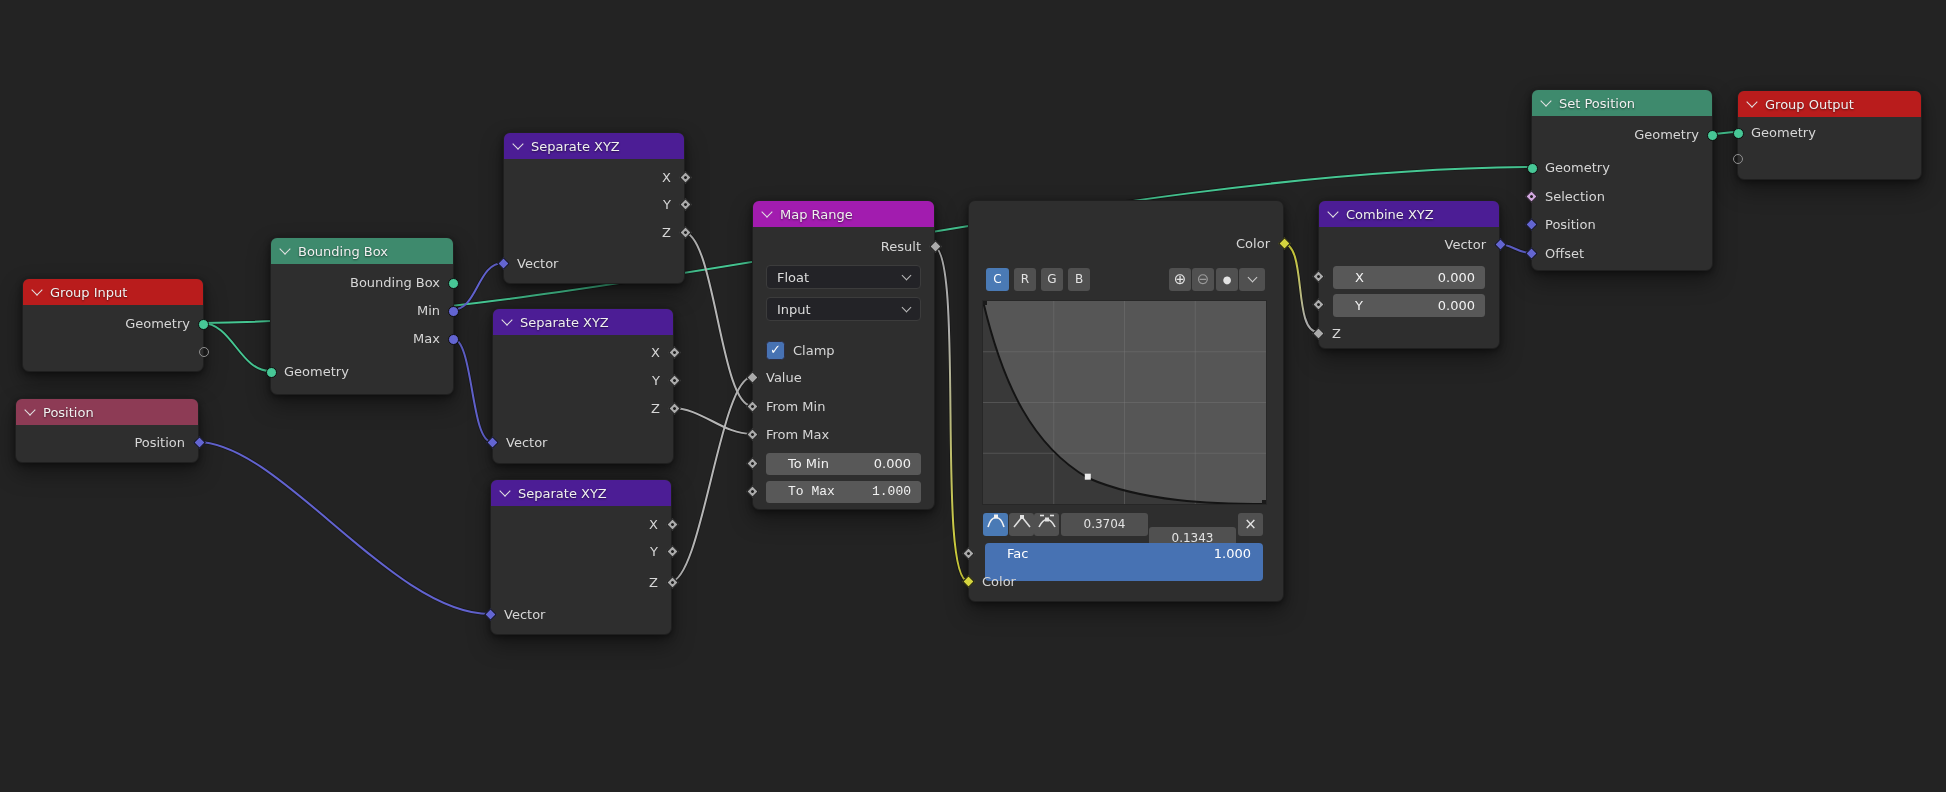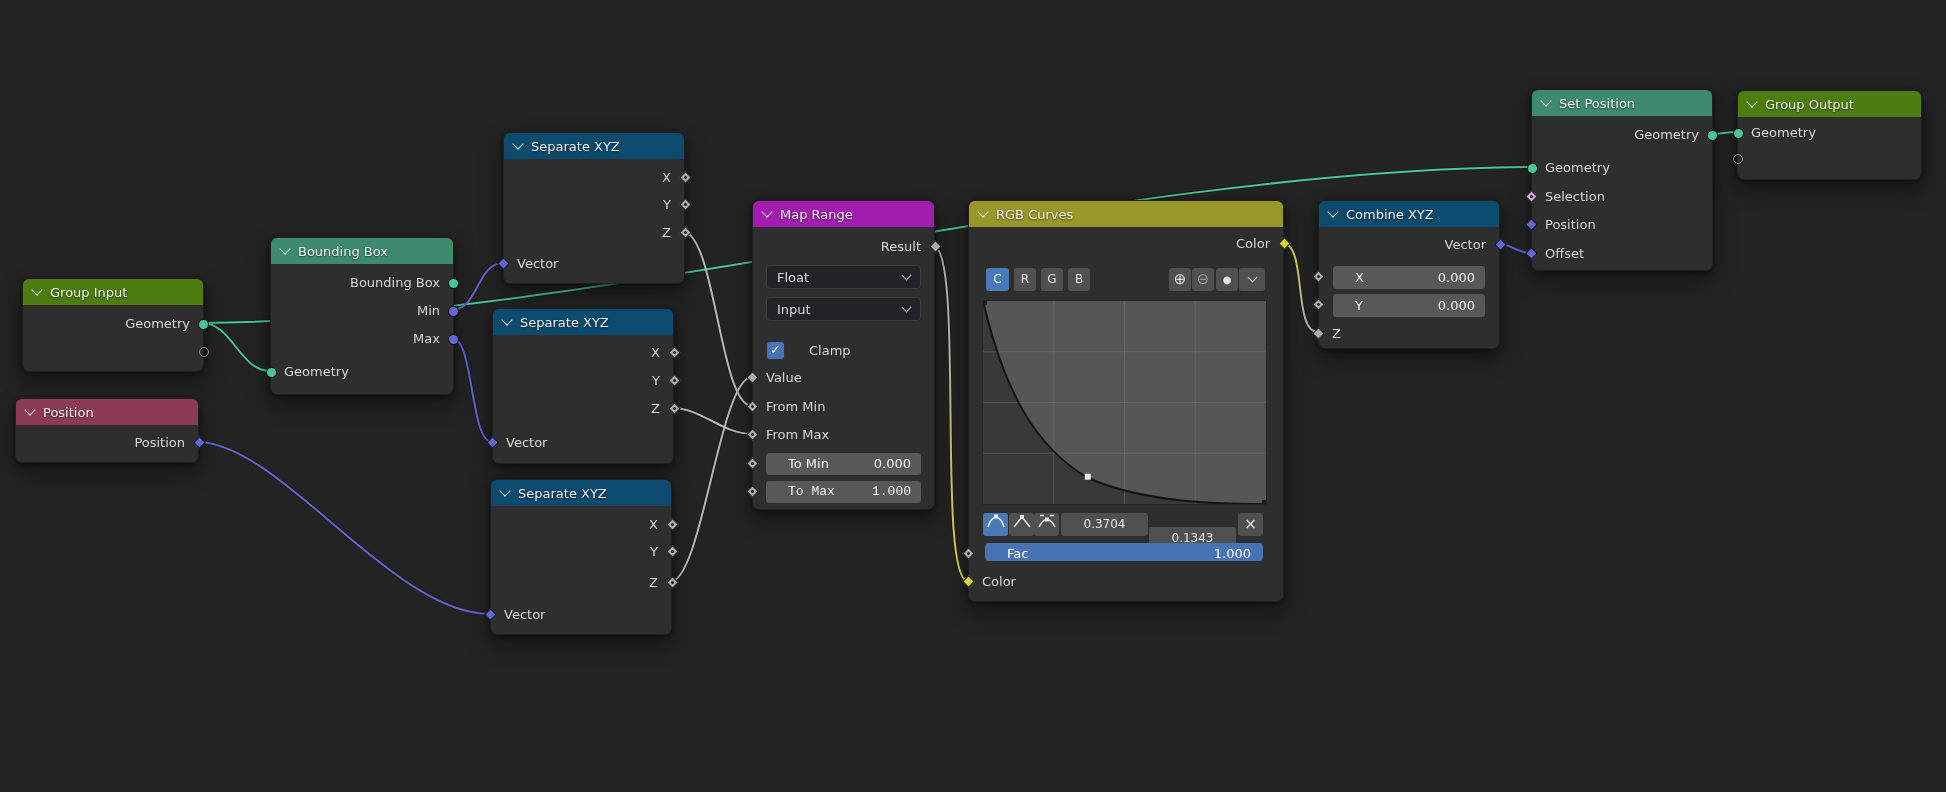--- a/index.html
+++ b/index.html
@@ -6,49 +6,49 @@
   #canvas{position:relative;width:1946px;height:792px;background:#232323;overflow:hidden;
           font-family:"DejaVu Sans","Liberation Sans",sans-serif;font-size:13px;color:#d6d6d6;}
   #wires{position:absolute;left:0;top:0;z-index:1;}
   .node{position:absolute;z-index:2;background:#2e2e2e;border:1px solid #1f1f1f;border-radius:7px;
         box-shadow:0 10px 22px rgba(0,0,0,.38),0 2px 6px rgba(0,0,0,.45);}
   .hdr{position:absolute;left:0;top:0;right:0;height:26px;border-radius:6px 6px 0 0;
        display:flex;align-items:center;padding:0 10px;color:#f0f0f0;text-shadow:0 1px 2px rgba(0,0,0,.55);}
   .hdr-title{margin-left:9px;white-space:nowrap;}
   .chev{width:7px;height:7px;border-right:1.7px solid #e2e2e2;border-bottom:1.7px solid #e2e2e2;
         transform:rotate(45deg);margin-top:-4px;flex:0 0 auto;}
-  .hdr-dark{background:#4d7c0f;}
+  .hdr-dark{background:#b91c1c;}
   .hdr-green{background:#3e8a6d;}
-  .hdr-blue{background:#0c4a6e;}
+  .hdr-blue{background:#4c1d95;}
   .hdr-blue2{background:#a21caf;}
   .hdr-olive{background:#97972a;}
   .hdr-red{background:#8d3b55;}
   .row{position:absolute;left:0;right:0;height:20px;line-height:20px;white-space:nowrap;}
   .row.out{text-align:right;padding-right:13px;}
   .row.in{text-align:left;padding-left:13px;}
   .sock{position:absolute;box-sizing:border-box;z-index:3;}
   .sock.left{left:-5.5px;} .sock.right{right:-5.5px;}
   .sock.circle{width:11px;height:11px;border-radius:50%;border:1px solid #0d0d0d;}
   .sock.diamond{width:9px;height:9px;transform:rotate(45deg);border:1px solid #0d0d0d;}
   .sock.virtual{width:10px;height:10px;border-radius:50%;border:1.6px solid #8f8f8f;background:transparent;}
   .sock .dot{position:absolute;left:50%;top:50%;width:3px;height:3px;margin:-1.5px 0 0 -1.5px;border-radius:50%;background:#1f1f1f;}
   .c-geo{background:#47c796;} .c-vec{background:#6365d2;} .c-flt{background:#aaaaaa;}
   .c-col{background:#d4d43e;} .c-bool{background:#d0a6dd;}
   .dropdown{position:absolute;left:13px;right:13px;height:24px;background:#232327;border:1px solid #3c3c3c;
             border-radius:4px;display:flex;align-items:center;padding:0 10px;box-sizing:border-box;color:#dcdcdc;cursor:pointer;}
   .dropdown .dd-chev{margin-left:auto;width:6px;height:6px;border-right:1.5px solid #bbb;border-bottom:1.5px solid #bbb;transform:rotate(45deg);margin-top:-3px;}
   .checkrow{position:absolute;left:13px;height:20px;display:flex;align-items:center;}
   .checkbox{width:17px;height:17px;background:#4772b3;border:1px solid #2e2e40;border-radius:3.5px;color:#fff;
             font-size:13px;line-height:16px;text-align:center;cursor:pointer;}
-  .checklabel{margin-left:24px;}
+  .checklabel{margin-left:8px;}
   .field{position:absolute;height:22px;background:#585858;border-radius:3.5px;line-height:22px;
          box-sizing:border-box;color:#f2f2f2;cursor:pointer;}
   .field .flabel{position:absolute;left:22px;}
   .field .fvalue{position:absolute;right:10px;}
-  .slider{position:absolute;height:18px;background:#4772b3;border-radius:4px;line-height:22px;color:#fff;cursor:pointer;}
+  .slider{position:absolute;height:38px;background:#4772b3;border-radius:4px;line-height:22px;color:#fff;cursor:pointer;}
   .btn{position:absolute;height:23px;background:#505050;border-radius:3px;color:#e3e3e3;text-align:center;
        line-height:23px;font-size:12px;cursor:pointer;box-sizing:border-box;}
   .btn.active{background:#4a7ab5;color:#fff;}
   .btn.glyph{font-size:15px;line-height:22px;}
   .btn .dd-chev{display:inline-block;width:6px;height:6px;border-right:1.6px solid #ccc;border-bottom:1.6px solid #ccc;transform:rotate(45deg);vertical-align:2px;}
   .curvebox{position:absolute;left:14px;top:100px;width:283px;height:203px;outline:1px solid #272727;}
 </style>
 </head>
 <body>
 
@@ -231,24 +231,20 @@
     </div>
     <span class="sock diamond left c-flt" style="top:258px;">
         <span class="dot"></span>
       </span>
     <span class="sock diamond left c-flt" style="top:286px;">
         <span class="dot"></span>
       </span>
   </div>
 
   <div class="node" style="left:968px;top:200px;width:314px;height:400px;">
-    <div class="hdr hdr-olive">
-      <span class="chev"></span>
-      <span class="hdr-title">RGB Curves</span>
-    </div>
     <div class="row out" style="top:33px;"><span>Color</span></div>
     <span class="sock diamond right c-col" style="top:38px;"></span>
 
     <div class="btn active" style="left:17px;top:67px;width:23px;">C</div>
     <div class="btn" style="left:45px;top:67px;width:22px;">R</div>
     <div class="btn" style="left:72px;top:67px;width:22px;">G</div>
     <div class="btn" style="left:99px;top:67px;width:22px;">B</div>
     <div class="btn glyph" style="left:200px;top:67px;width:22px;">⊕</div>
     <div class="btn glyph" style="left:223px;top:67px;width:22px;color:#9a9a9a;">⊖</div>
     <div class="btn" style="left:247px;top:67px;width:22px;font-size:10px;">●</div>

